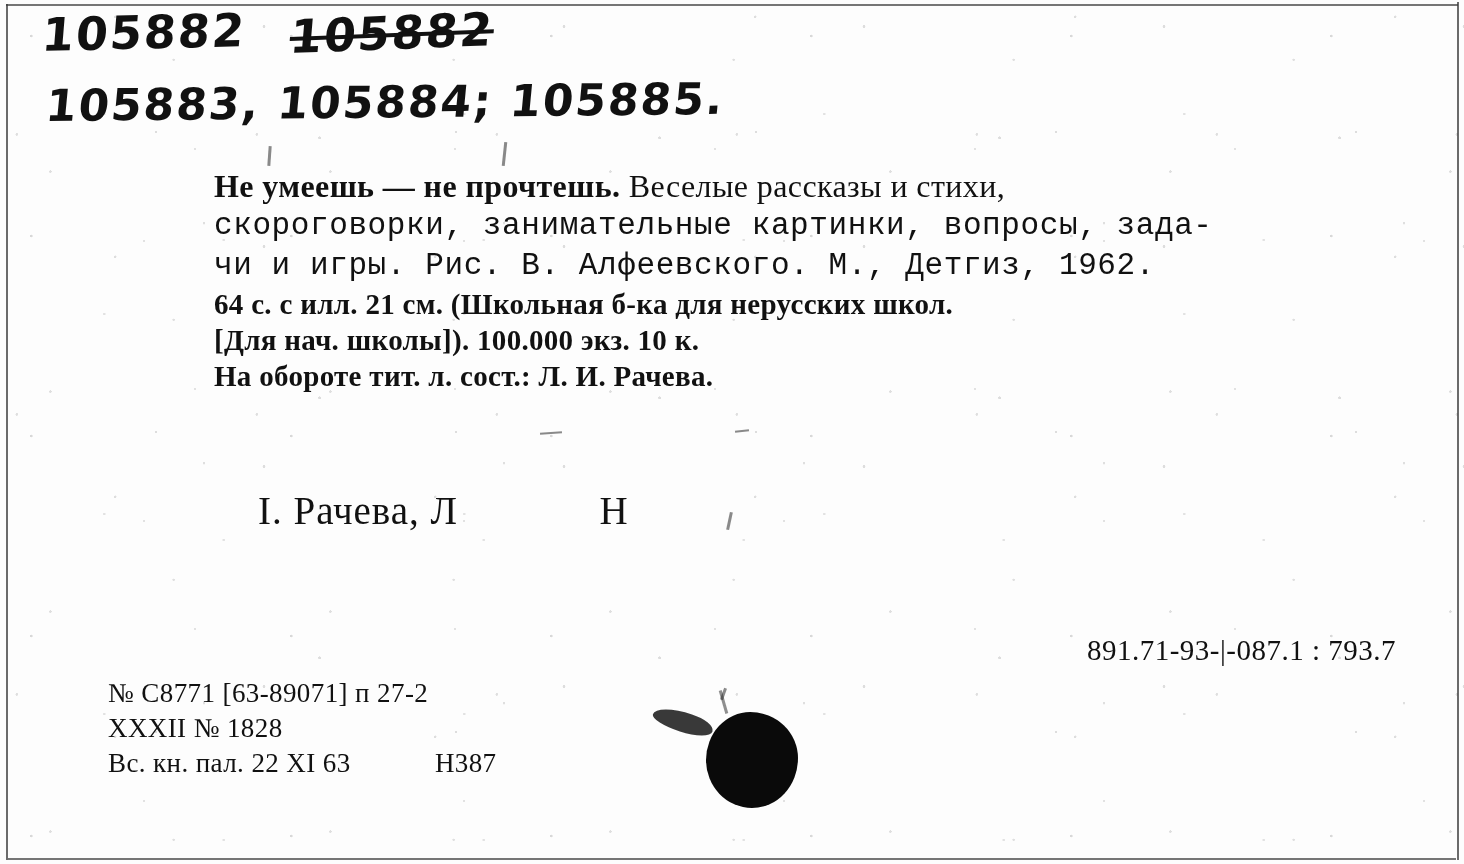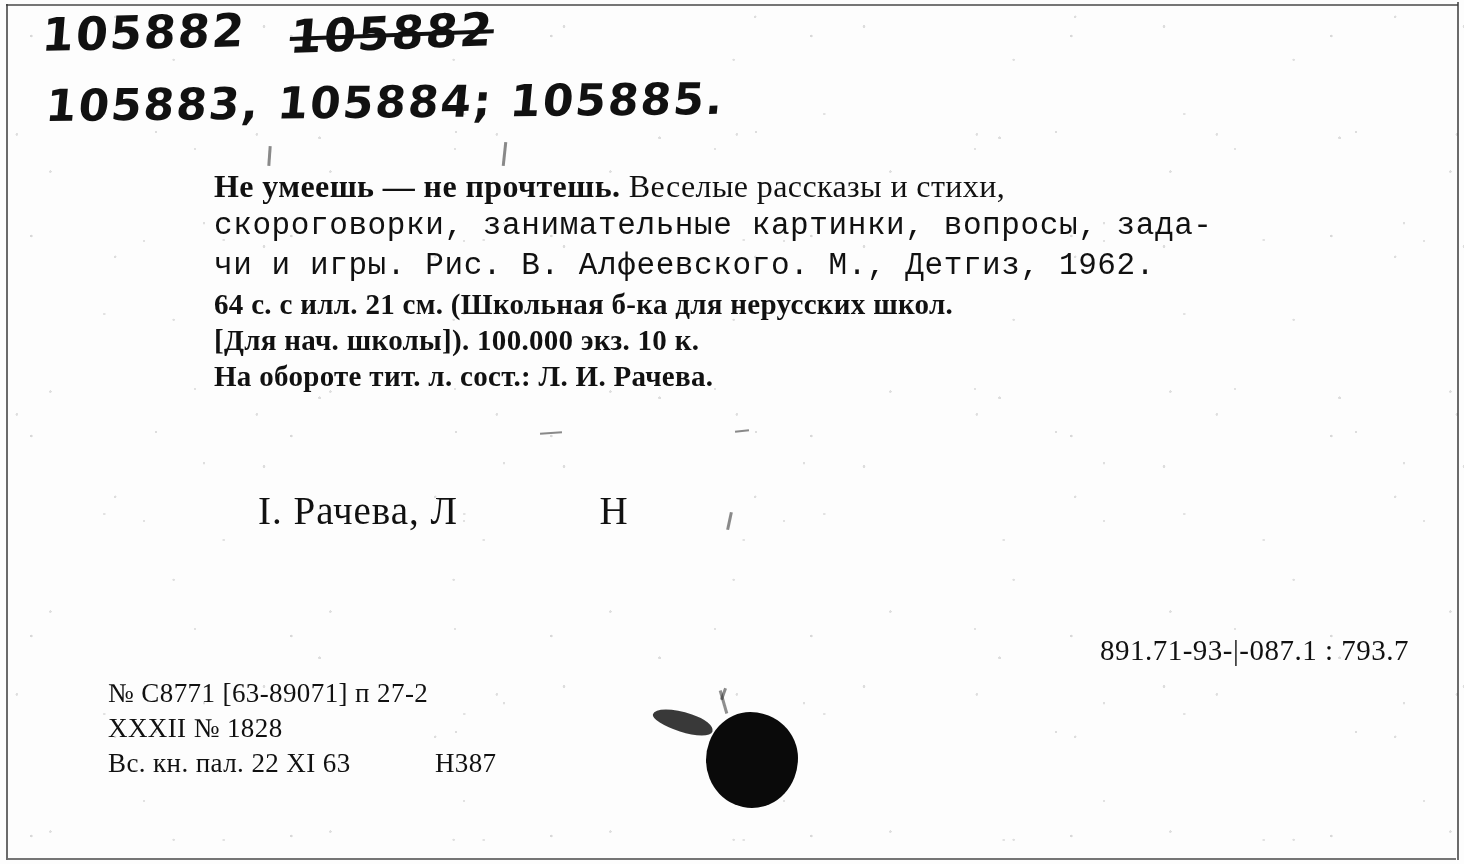--- a/index.html
+++ b/index.html
@@ -111,21 +111,21 @@
     top: 488px;
     font-size: 39px;
     color: #111;
     letter-spacing: 1px;
     white-space: nowrap;
   }
   #tracing .gap { display: inline-block; width: 120px; }
 
   #udc {
     position: absolute;
-    right: 55px;
+    right: 68px;
     top: 634px;
     font-size: 29px;
     color: #111;
     letter-spacing: .5px;
     white-space: nowrap;
   }
 
   #footer-block {
     position: absolute;
     left: 108px;

